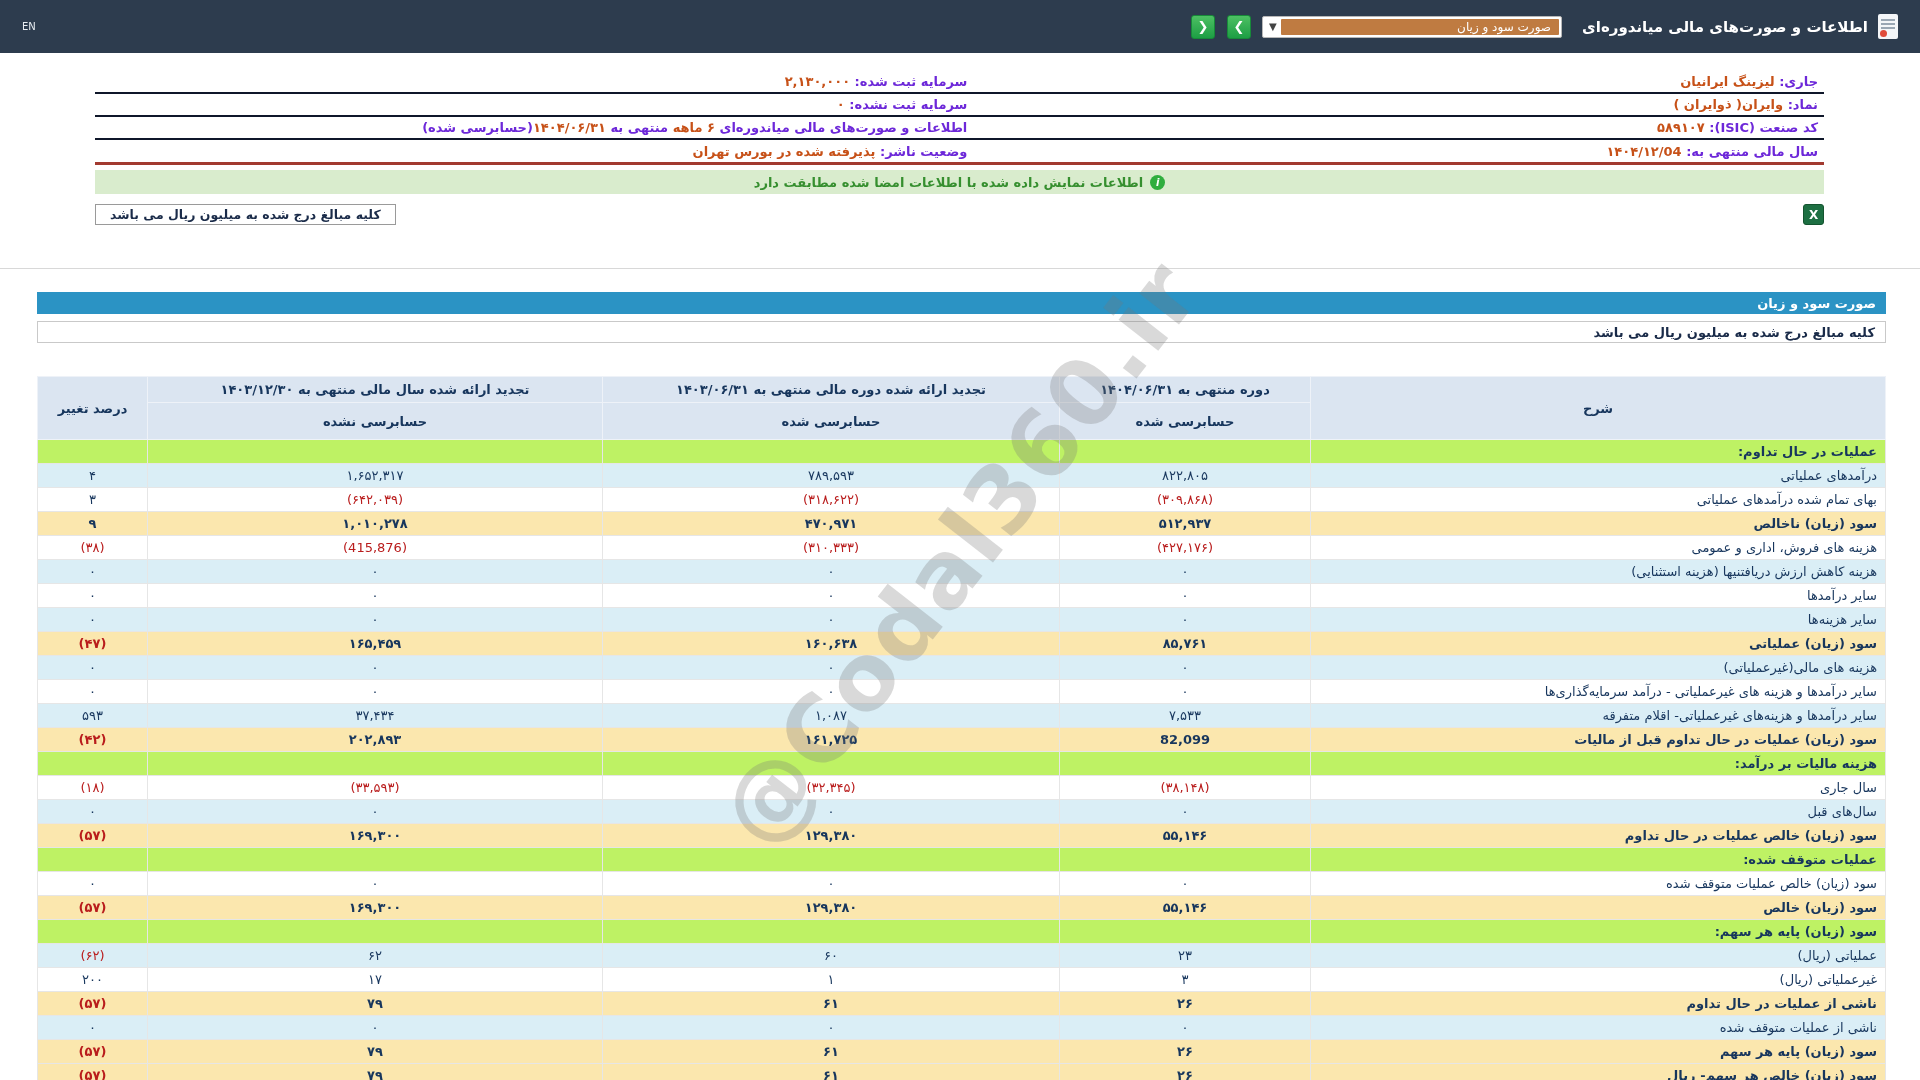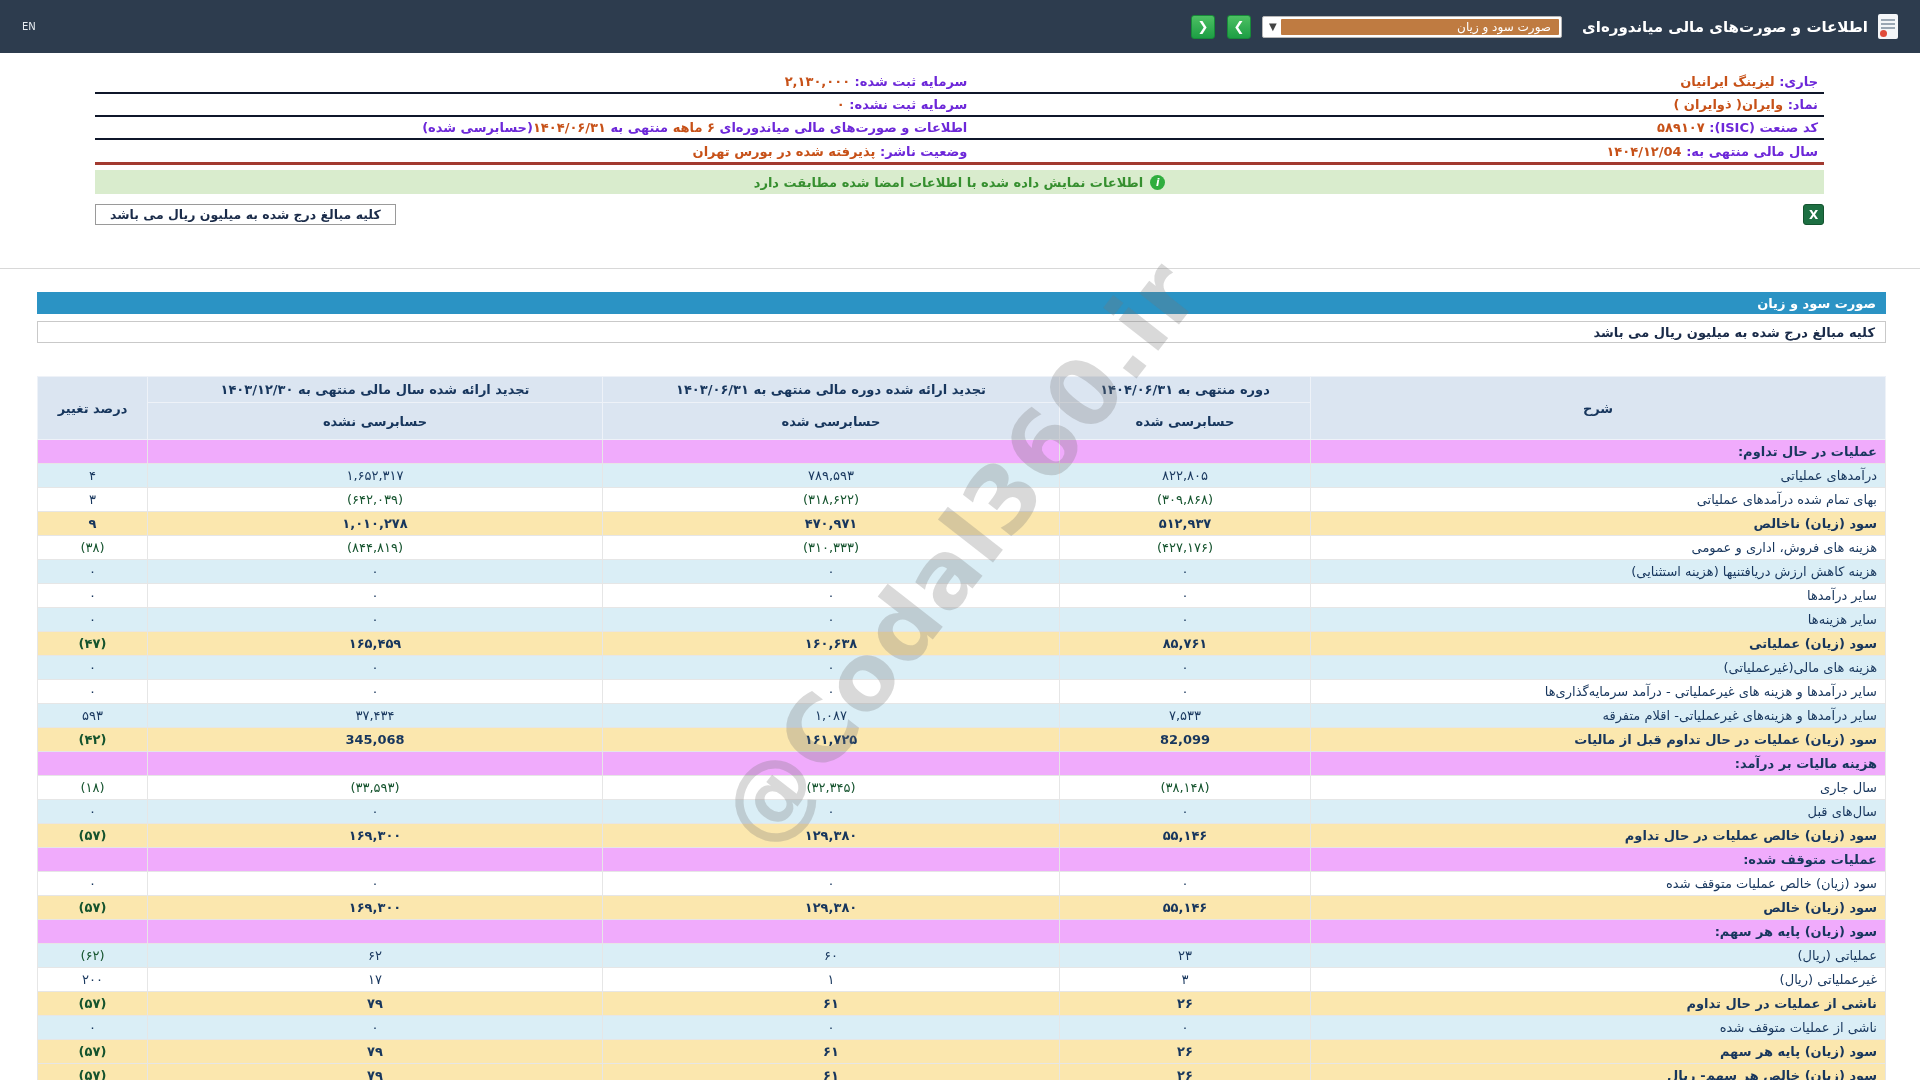--- a/index.html
+++ b/index.html
@@ -58,22 +58,22 @@
 
   .income-table { margin-top:33px; width:100%; border-collapse:collapse; font-size:13px; table-layout:fixed; }
   .income-table th { background:#dbe5f1; color:#17365d; font-weight:bold; border:1px solid #eef2f8;
     padding:2px 4px; text-align:center; overflow:hidden; white-space:nowrap; }
   .income-table thead tr:first-child th { height:26px; }
   .income-table thead tr:last-child th { height:37px; }
   .income-table td { height:24px; padding:1px 8px; border:1px solid #e6e6e6; color:#17365d;
     overflow:hidden; white-space:nowrap; }
   td.desc { text-align:right; }
   td.num  { text-align:center; }
-  td.neg  { color:#14532d; }
-  tr.sec td { background:#f0abfc; font-weight:bold; }
+  td.neg  { color:#b91c1c; }
+  tr.sec td { background:#bef264; font-weight:bold; }
   tr.shade-blue td   { background:#daeef6; }
   tr.shade-white td  { background:#ffffff; }
   tr.shade-yellow td { background:#fbe7ae; font-weight:bold; }
 
   
   .watermark { position:absolute; left:490px; top:500px; width:940px; text-align:center;
     transform:rotate(-52deg); font-size:92px; font-weight:bold; letter-spacing:2px;
     color:rgba(120,120,120,.28); z-index:40; pointer-events:none; direction:ltr; }
 </style>
 </head>
@@ -178,21 +178,21 @@
           <td class="desc">سود (زیان) ناخالص</td>
           <td class="num">۵۱۲,۹۳۷</td>
           <td class="num">۴۷۰,۹۷۱</td>
           <td class="num">۱,۰۱۰,۲۷۸</td>
           <td class="num">۹</td>
         </tr>
         <tr class="shade-white">
           <td class="desc">هزینه های فروش، اداری و عمومی</td>
           <td class="num neg">(۴۲۷,۱۷۶)</td>
           <td class="num neg">(۳۱۰,۳۳۳)</td>
-          <td class="num neg">(۸۴۴,۸۱۹)</td>
+          <td class="num neg">(415,876)</td>
           <td class="num neg">(۳۸)</td>
         </tr>
         <tr class="shade-blue">
           <td class="desc">هزینه کاهش ارزش دریافتنیها (هزینه استثنایی)</td>
           <td class="num">۰</td>
           <td class="num">۰</td>
           <td class="num">۰</td>
           <td class="num">۰</td>
         </tr>
         <tr class="shade-white">
@@ -234,21 +234,21 @@
           <td class="desc">سایر درآمدها و هزینه‌های غیرعملیاتی- اقلام متفرقه</td>
           <td class="num">۷,۵۳۳</td>
           <td class="num">۱,۰۸۷</td>
           <td class="num">۳۷,۴۳۴</td>
           <td class="num">۵۹۳</td>
         </tr>
         <tr class="shade-yellow">
           <td class="desc">سود (زیان) عملیات در حال تداوم قبل از مالیات</td>
           <td class="num">82,099</td>
           <td class="num">۱۶۱,۷۲۵</td>
-          <td class="num">345,068</td>
+          <td class="num">۲۰۲,۸۹۳</td>
           <td class="num neg">(۴۲)</td>
         </tr>
         <tr class="sec">
           <td class="desc">هزینه مالیات بر درآمد:</td>
           <td class="num"></td>
           <td class="num"></td>
           <td class="num"></td>
           <td class="num"></td>
         </tr>
         <tr class="shade-white">

